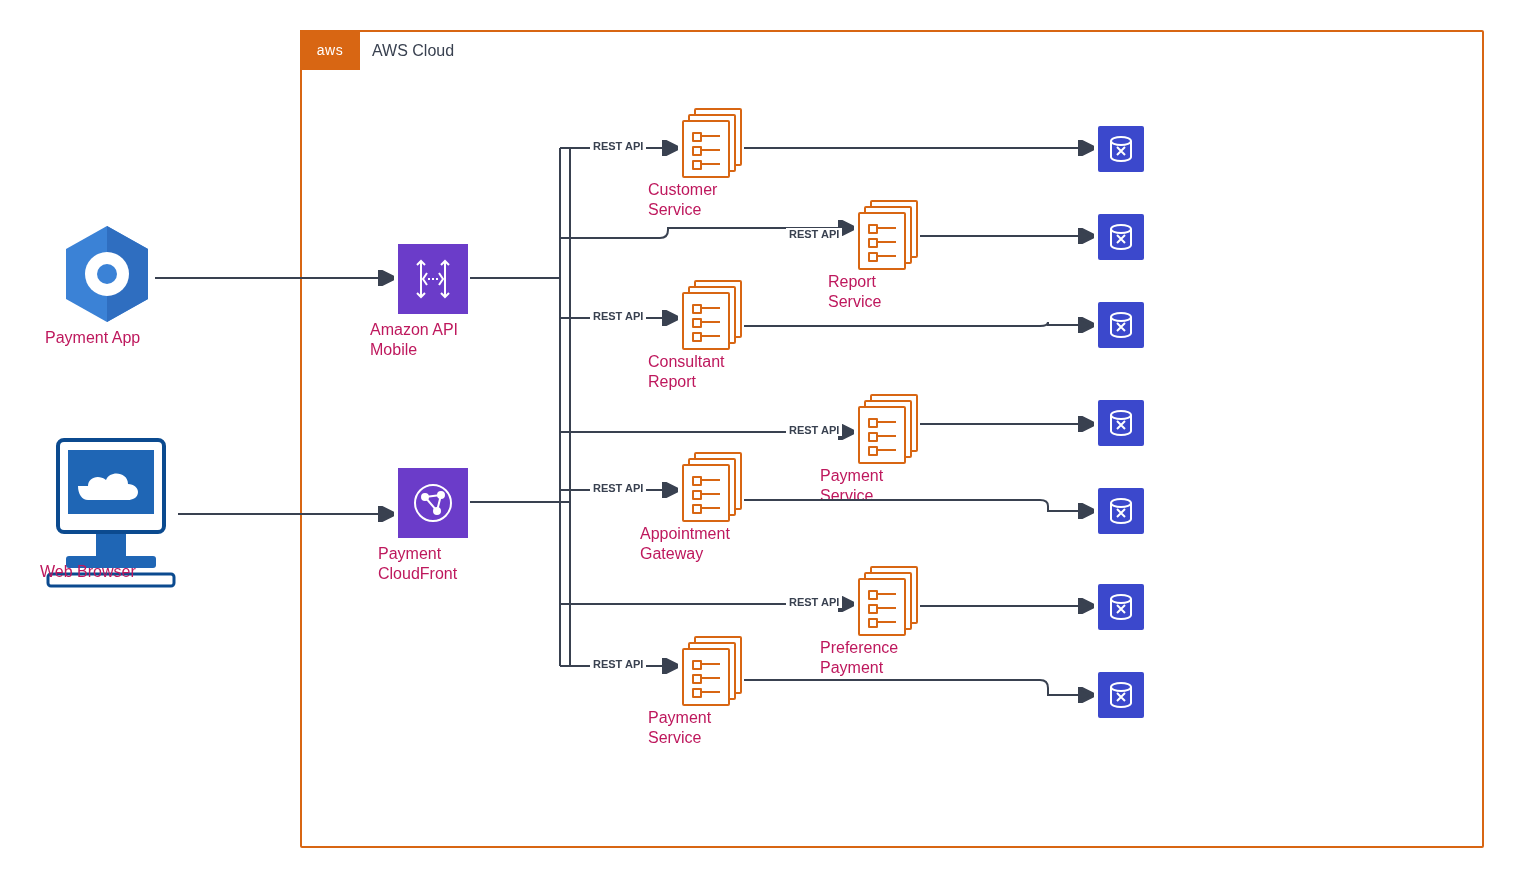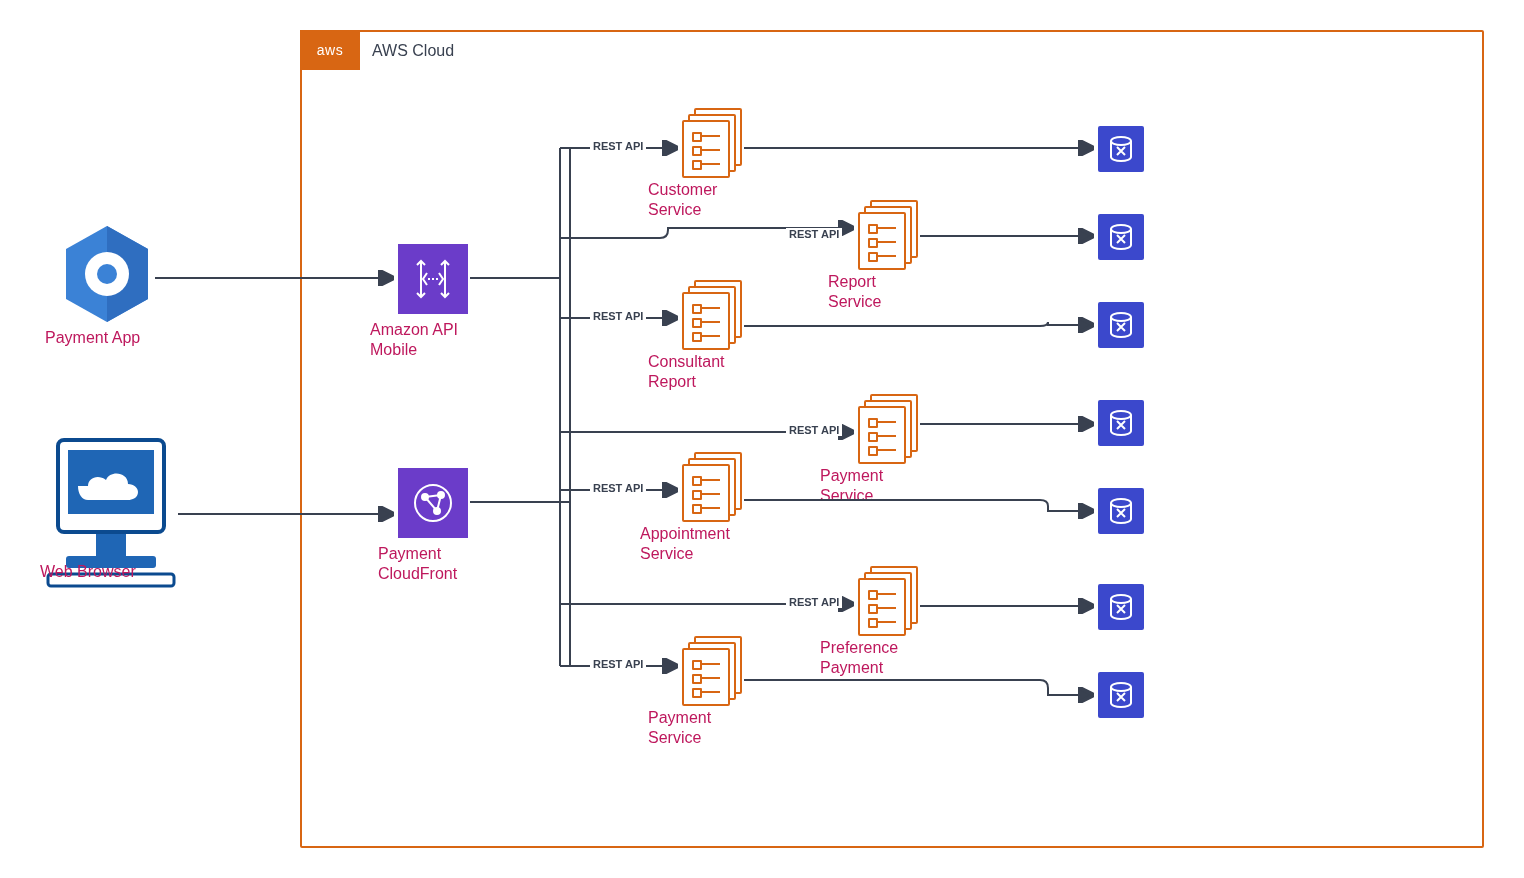--- a/index.html
+++ b/index.html
@@ -124,21 +124,21 @@
       <div class="card c3">
       <span class="dot" style="top:10px"></span>
         <span class="line" style="top:13px"></span>
       <span class="dot" style="top:24px"></span>
         <span class="line" style="top:27px"></span>
       <span class="dot" style="top:38px"></span>
         <span class="line" style="top:41px"></span>
     </div>
   </div>
   <div class="label" style="left:640px;top:524px;width:150px;white-space:pre-line">Appointment
-Service</div>
+Gateway</div>
 
   <div class="svc-stack" style="left:682px;top:636px">
     <div class="card c1"></div>
       <div class="card c2"></div>
       <div class="card c3">
       <span class="dot" style="top:10px"></span>
         <span class="line" style="top:13px"></span>
       <span class="dot" style="top:24px"></span>
         <span class="line" style="top:27px"></span>
       <span class="dot" style="top:38px"></span>

